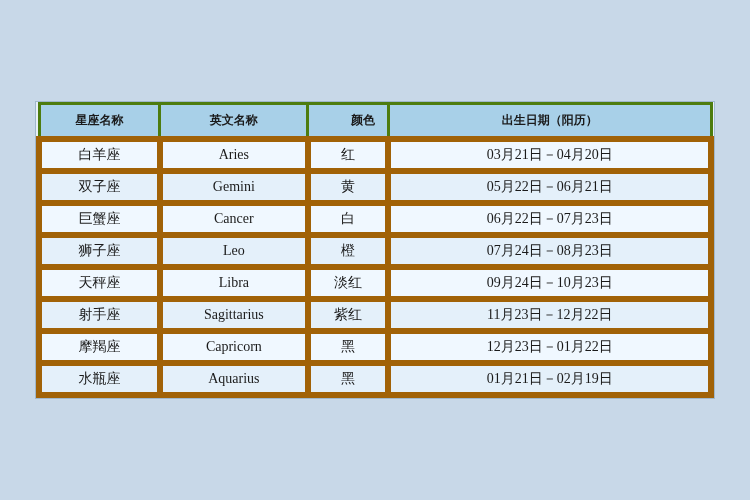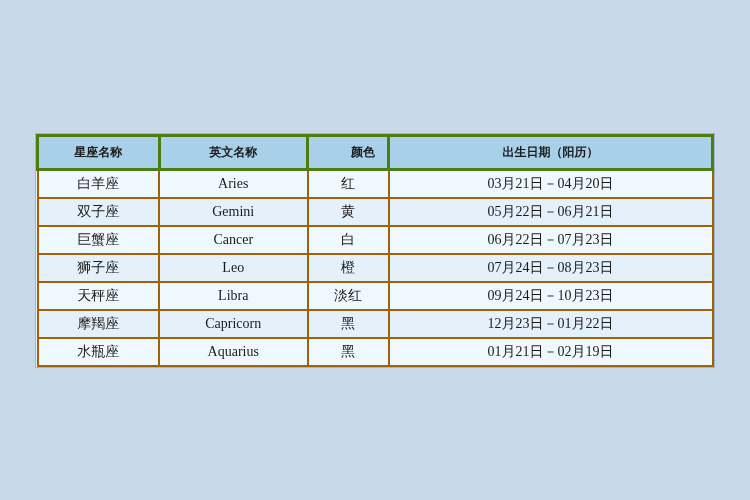--- a/index.html
+++ b/index.html
@@ -36,21 +36,21 @@
       font-size: 12px;
       color: #1a1a1a;
     }
     tbody tr {
       background: #f0f8ff;
     }
     tbody tr:nth-child(even) {
       background: #e4f0fa;
     }
     tbody td {
-      border: 2px solid #a16207;
+      border: 6px solid #a16207;
       padding: 4px 10px;
       text-align: center;
       font-size: 14px;
       color: #1a1a1a;
     }
     .col-chinese { width: 18%; }
     .col-english { width: 22%; }
     .col-color   { width: 12%; padding-left: 40px; }
     .col-date    { width: 48%; }
   </style>
@@ -92,20 +92,26 @@
           <td>橙</td>
           <td>07月24日－08月23日</td>
         </tr>
         <tr>
           <td>天秤座</td>
           <td>Libra</td>
           <td>淡红</td>
           <td>09月24日－10月23日</td>
         </tr>
         <tr>
+          <td>射手座</td>
+          <td>Sagittarius</td>
+          <td>紫红</td>
+          <td>11月23日－12月22日</td>
+        </tr>
+        <tr>
           <td>摩羯座</td>
           <td>Capricorn</td>
           <td>黑</td>
           <td>12月23日－01月22日</td>
         </tr>
         <tr>
           <td>水瓶座</td>
           <td>Aquarius</td>
           <td>黑</td>
           <td>01月21日－02月19日</td>

